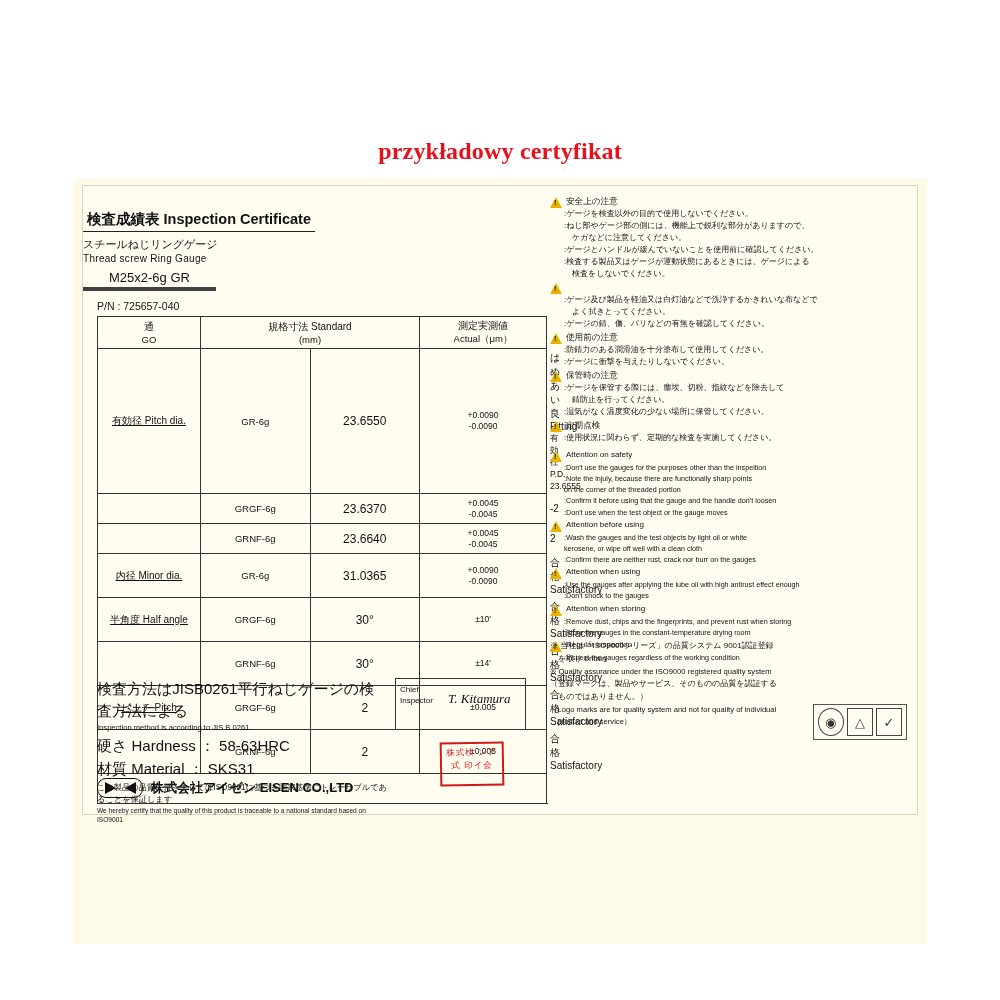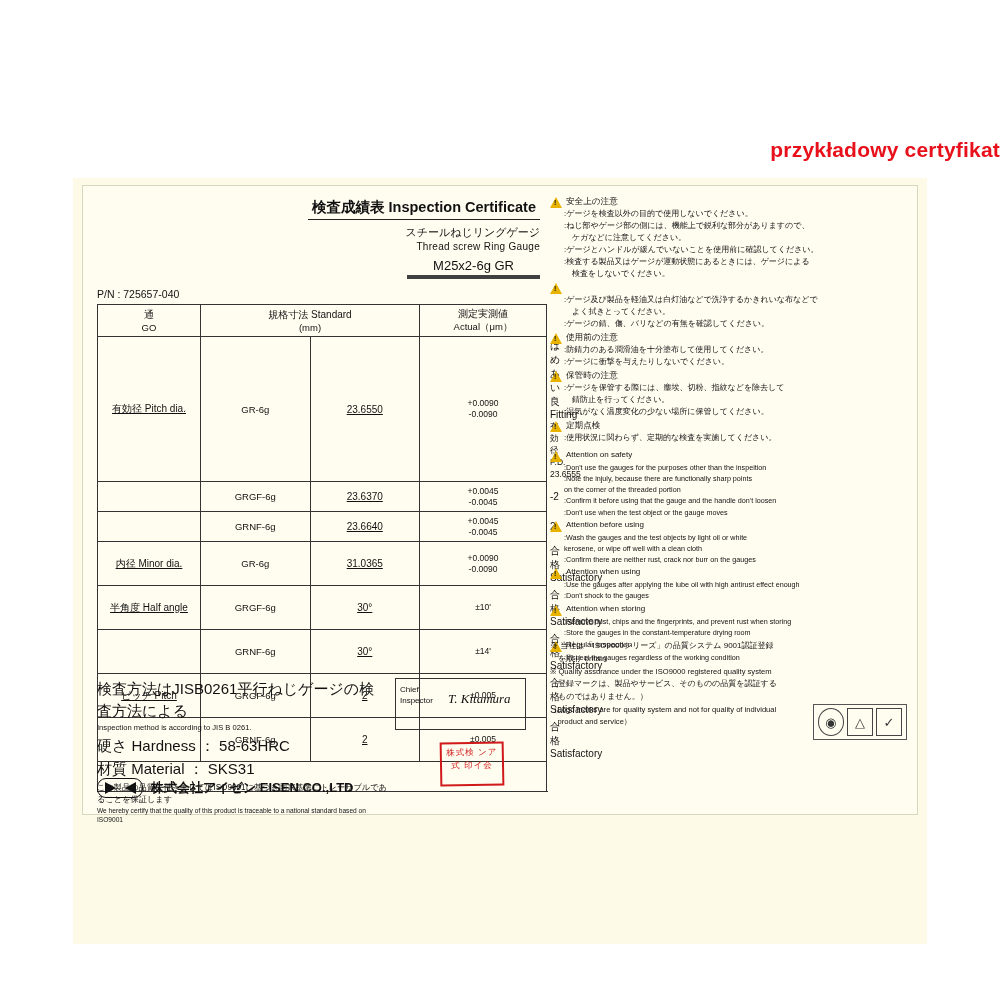--- a/index.html
+++ b/index.html
@@ -8,25 +8,26 @@
     background:#ffffff;
     font-family:"Liberation Sans",sans-serif;
     overflow:hidden;
   }
   #page{position:relative;width:1000px;height:1000px;}
 
   .heading{
     position:absolute;
     left:0;right:0;
     top:138px;
-    text-align:right;
+    text-align:center;
     color:#e8101b;
     font-weight:bold;
-    font-size:21px;
+    font-size:24px;
     letter-spacing:.2px;
+    font-family:Liberation Serif, serif;
   }
 
   
   .sheet{
     position:absolute;
     left:73px;top:178px;
     width:854px;height:644px;
     background:#fdfbe8;
   }
   .sheet2{
@@ -49,21 +50,21 @@
     position:absolute;left:0;top:0;width:457px;height:100%;
     box-sizing:border-box;
   }
   .right{
     position:absolute;left:457px;top:0;width:379px;height:100%;
     box-sizing:border-box;
     padding:8px 8px 0 10px;
   }
 
   
-  .title-wrap{margin-top:12px;text-align:right;}
+  .title-wrap{margin-top:24px;text-align:left;}
   .t1{
     font-size:14.5px;color:#111;font-weight:600;
     display:inline-block;
     border-bottom:1px solid #222;
     padding:0 4px 2px 4px;
   }
   .t2{font-size:11px;color:#111;margin-top:5px;}
   .t3{font-size:10px;color:#111;margin-top:1px;letter-spacing:.3px;}
   .t4{
     font-size:13px;color:#111;margin-top:6px;
@@ -91,21 +92,21 @@
     vertical-align:middle;
     font-weight:normal;
     text-align:center;
     height:25px;
   }
   .hdr-go{width:96px;}
   .hdr-std{width:212px;}
   .hdr-act{width:120px;}
   .c-item{width:96px;text-align:left;padding-left:6px;font-size:10px;text-decoration:underline;}
   .c-code{width:62px;font-size:9.5px;}
-  .c-val{width:74px;text-align:right;padding-right:8px;font-size:10px;text-decoration:underline;}
+  .c-val{width:74px;text-align:right;padding-right:8px;font-size:12px;}
   .c-tol{width:76px;text-align:left;padding-left:6px;font-size:8.5px;line-height:1.25;}
   .c-act{width:120px;font-size:10px;}
   .tol2{display:block;}
   .go-sub{display:block;font-size:9.5px;}
   .fit-main{font-size:10px;}
   .fit-sub{display:block;font-size:8.5px;margin-top:1px;}
   .blank-row td{height:112px;border-top:1px solid #333;}
   .noborder-lrb{border-left:1px solid #333;border-right:1px solid #333;border-bottom:1px solid #333;}
 
   

